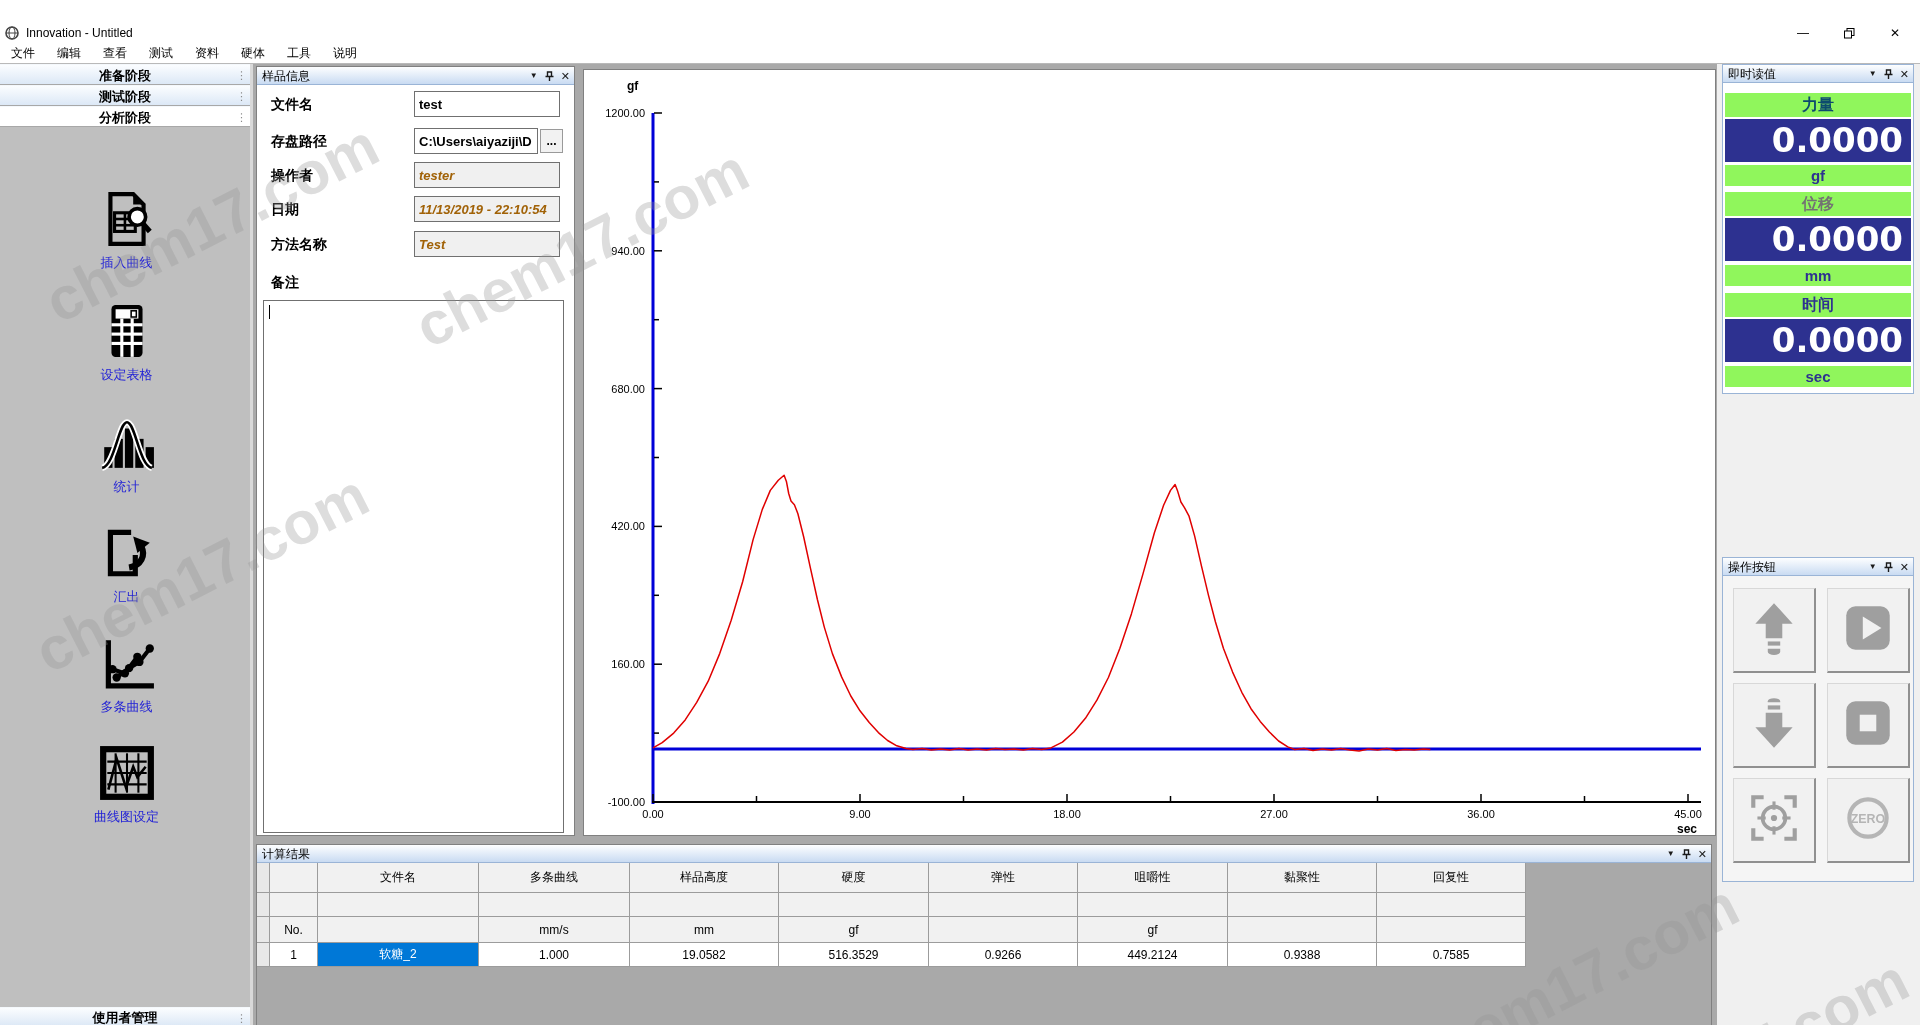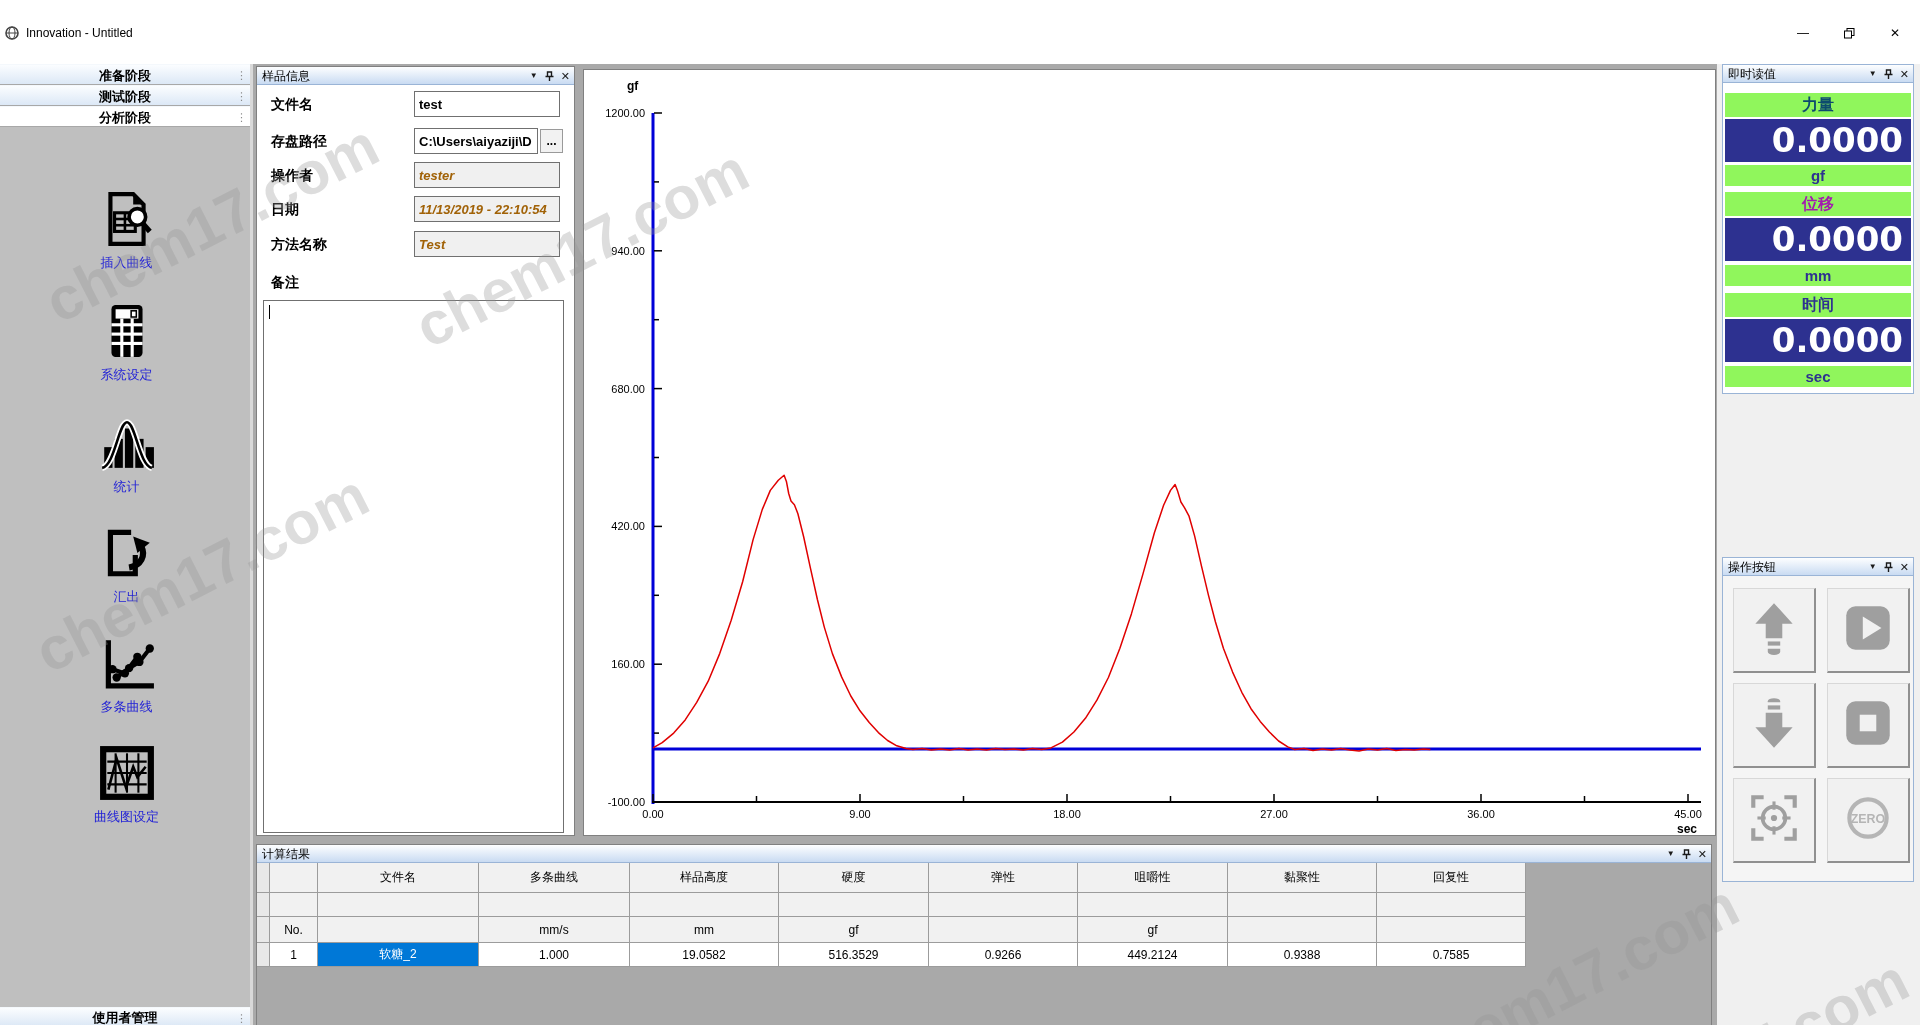--- a/index.html
+++ b/index.html
@@ -108,20 +108,21 @@
     <span class="win-btn win-min">—</span>
     <span class="win-btn win-restore">
       <svg width="11" height="11" viewBox="0 0 11 11">
           <rect x="3" y="0.5" width="7" height="7" fill="#fff" stroke="#000"></rect>
           <rect x="0.5" y="3" width="7" height="7" fill="#fff" stroke="#000"></rect>
         </svg>
     </span>
     <span class="win-btn win-close">✕</span>
   </div>
 
+  <div class="menubar"><span class="menu-item">文件</span><span class="menu-item">编辑</span><span class="menu-item">查看</span><span class="menu-item">测试</span><span class="menu-item">资料</span><span class="menu-item">硬体</span><span class="menu-item">工具</span><span class="menu-item">说明</span></div>
 
   <div class="sidebar">
     <div id="stages">
         <div class="stage-btn"><span>准备阶段</span><span class="stage-grip">⋮</span></div>
         <div class="stage-btn"><span>测试阶段</span><span class="stage-grip">⋮</span></div>
         <div class="stage-btn selected"><span>分析阶段</span><span class="stage-grip">⋮</span></div>
       </div>
     <div id="tools">
         <div class="tool" style="top: 126px;">
           <span class="ticon"><svg viewBox="0 0 56 56">
@@ -142,21 +143,21 @@
               <rect x="17" y="7" width="22" height="9" fill="#fff"></rect>
               <rect x="32" y="8.5" width="5" height="6" fill="none" stroke="#000" stroke-width="1.5"></rect>
               <g stroke="#fff" stroke-width="3">
                 <line x1="13" y1="22" x2="43" y2="22"></line>
                 <line x1="13" y1="31" x2="43" y2="31"></line>
                 <line x1="13" y1="40" x2="43" y2="40"></line>
                 <line x1="23" y1="16" x2="23" y2="53"></line>
                 <line x1="33" y1="16" x2="33" y2="53"></line>
               </g>
             </svg></span>
-          <span class="tlabel">系统设定</span>
+          <span class="tlabel">设定表格</span>
         </div>
         <div class="tool" style="top: 350px;">
           <span class="ticon"><svg viewBox="0 0 56 56">
               <g fill="#000">
                 <rect x="6" y="32" width="8" height="20"></rect>
                 <rect x="16" y="24" width="8" height="28"></rect>
                 <rect x="26" y="14" width="8" height="38"></rect>
                 <rect x="36" y="24" width="8" height="28"></rect>
                 <rect x="46" y="32" width="8" height="20"></rect>
               </g>
@@ -370,21 +371,21 @@
                 <path d="M2.5 1h4v4.5h-4z M0.5 5.5h8 M4.5 5.5v4.5" fill="none" stroke="#1a1a1a" stroke-width="1.4"></path>
               </svg>
             </span>
           <span class="ph-btn ph-close">✕</span>
         </span>
       </div>
       <div id="readouts">
           <div class="ro-bar ro-label" style="top: 28px; background: rgb(144, 246, 92); color: #0c4a6e;">力量</div>
           <div class="ro-bar ro-value" style="top: 54px; background: rgb(45, 49, 144);">0.0000</div>
           <div class="ro-bar ro-unit" style="top: 100px; background: rgb(144, 246, 92); color: rgb(45, 49, 144);">gf</div>
-          <div class="ro-bar ro-label" style="top: 127px; background: rgb(144, 246, 92); color: #a21caf;">位移</div>
+          <div class="ro-bar ro-label" style="top: 127px; background: rgb(144, 246, 92); color: #737373;">位移</div>
           <div class="ro-bar ro-value" style="top: 153px; background: rgb(45, 49, 144);">0.0000</div>
           <div class="ro-bar ro-unit" style="top: 200px; background: rgb(144, 246, 92); color: rgb(45, 49, 144);">mm</div>
           <div class="ro-bar ro-label" style="top: 228px; background: rgb(144, 246, 92); color: rgb(45, 49, 144);">时间</div>
           <div class="ro-bar ro-value" style="top: 254px; background: rgb(45, 49, 144);">0.0000</div>
           <div class="ro-bar ro-unit" style="top: 301px; background: rgb(144, 246, 92); color: rgb(45, 49, 144);">sec</div>
         </div>
     </div>
 
     <div class="panel" id="buttons-panel">
       <div class="panel-header">

